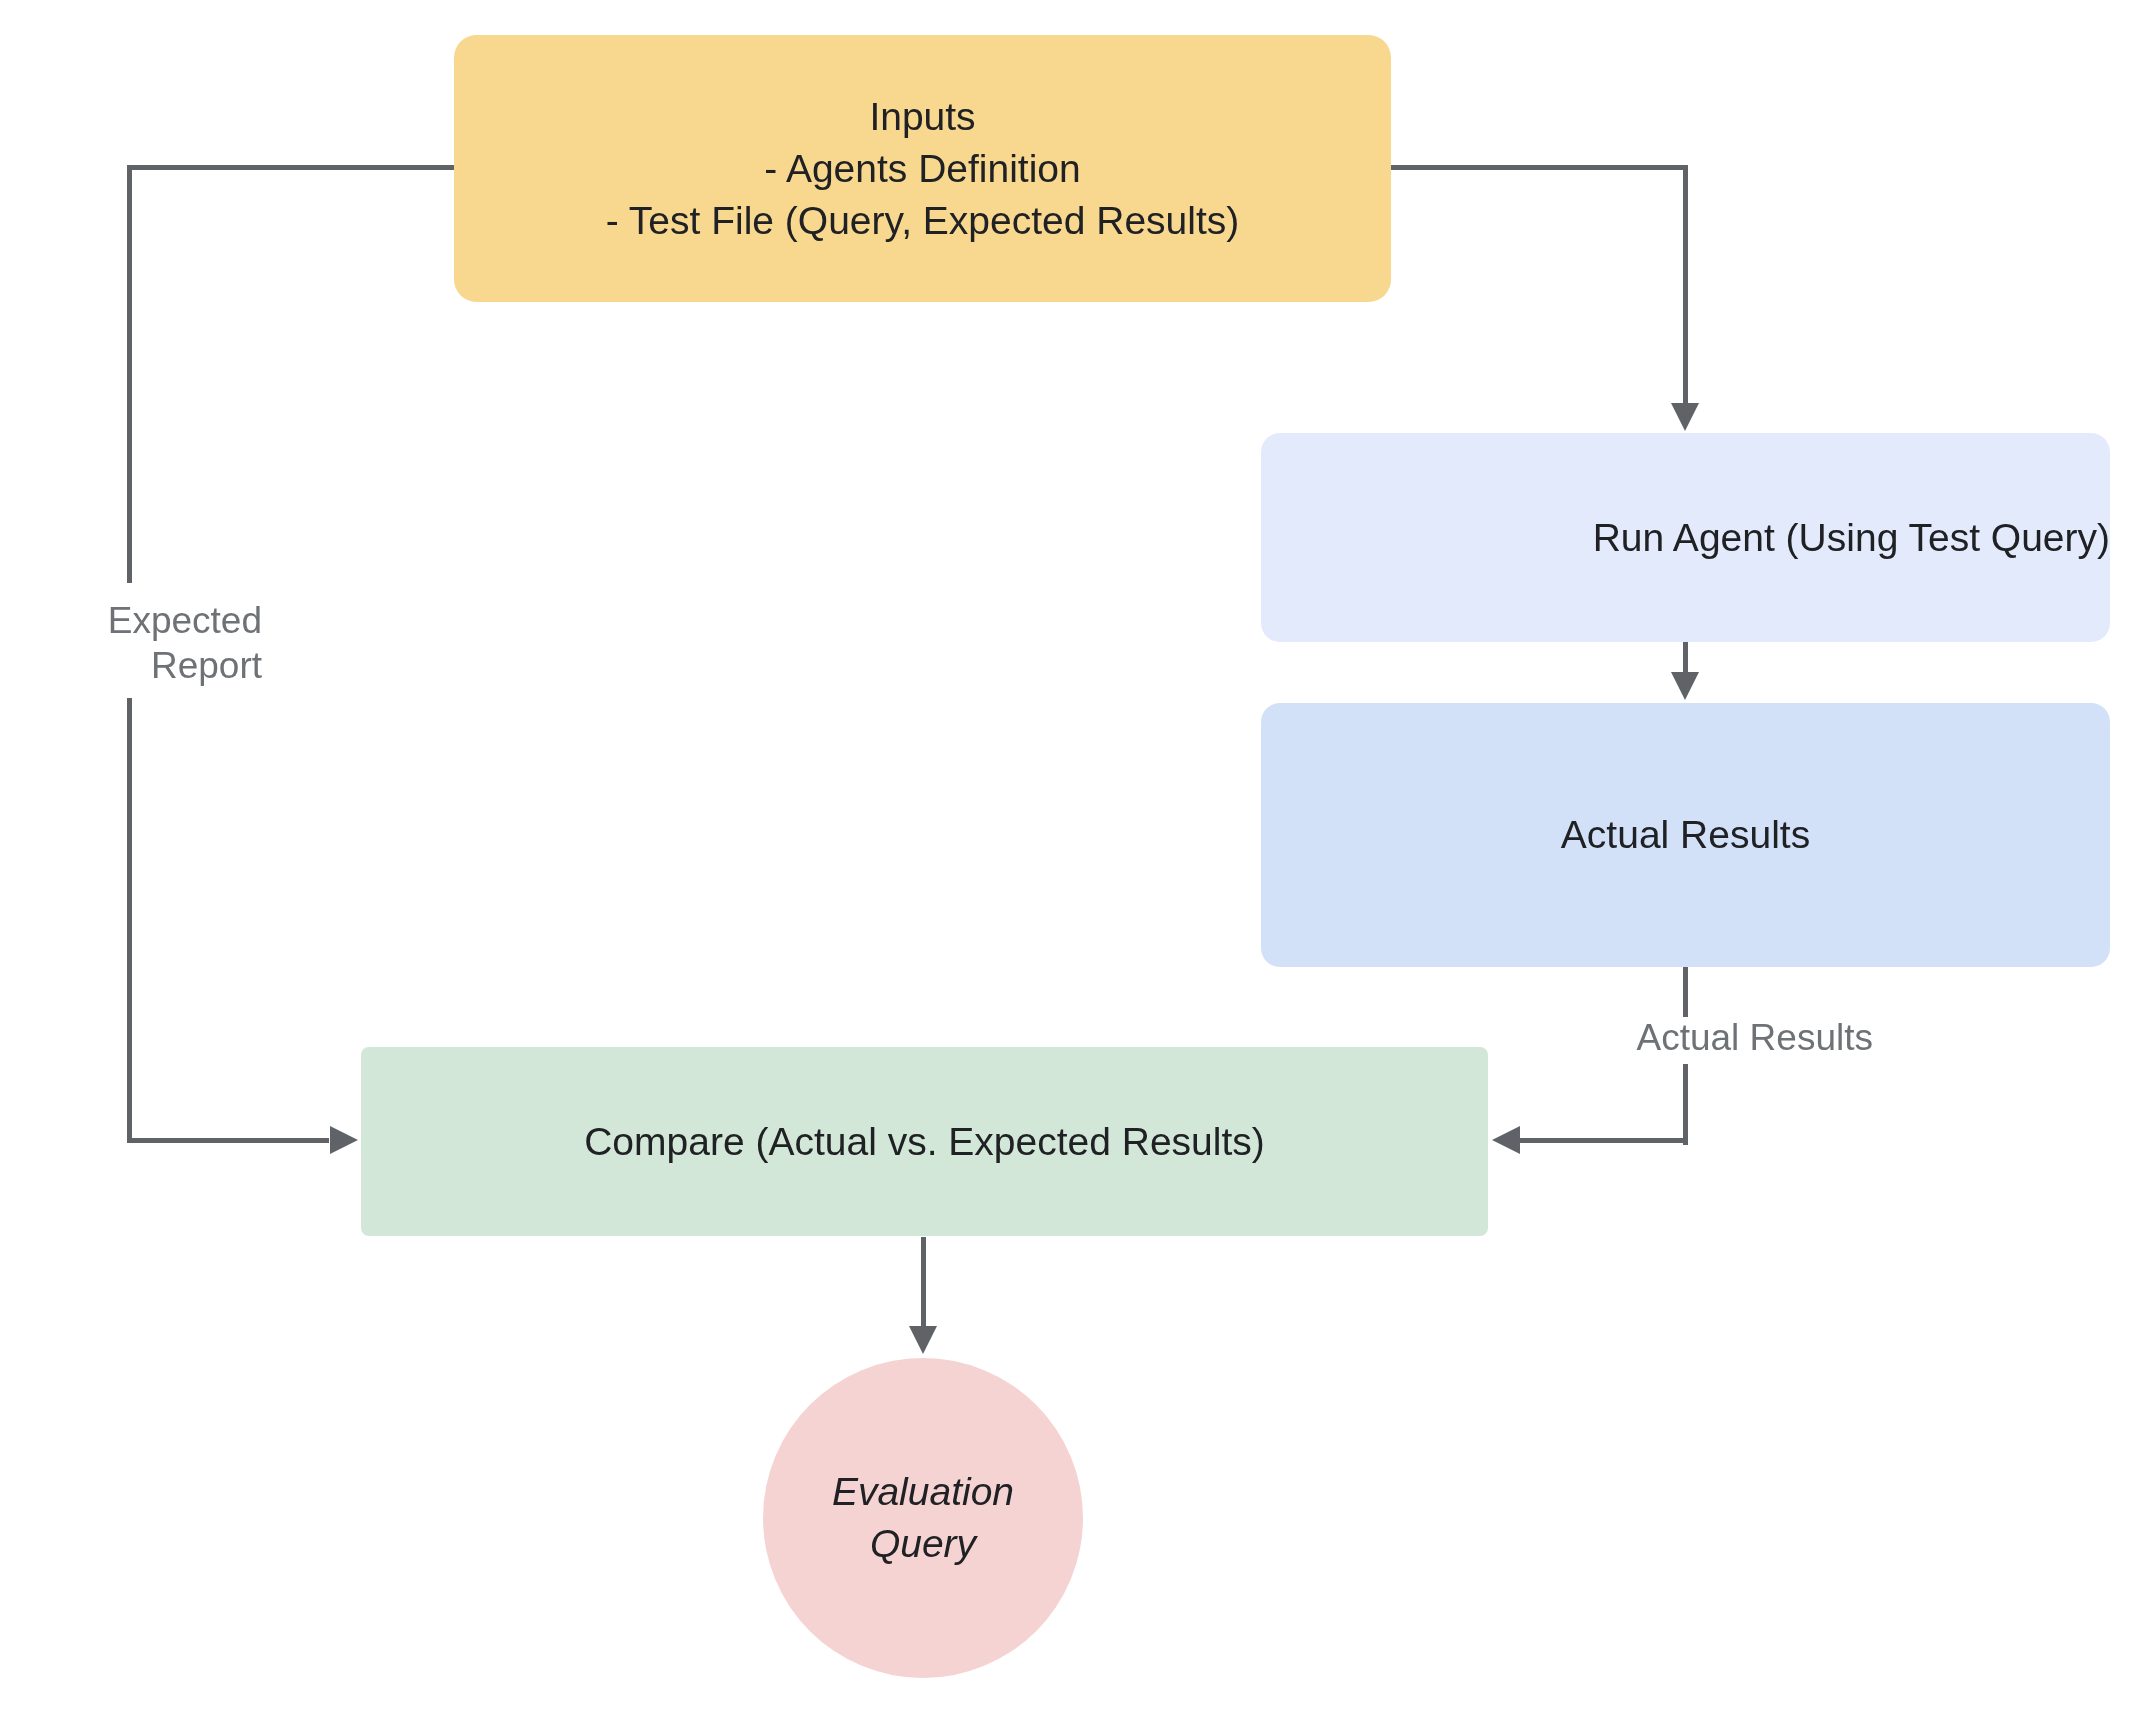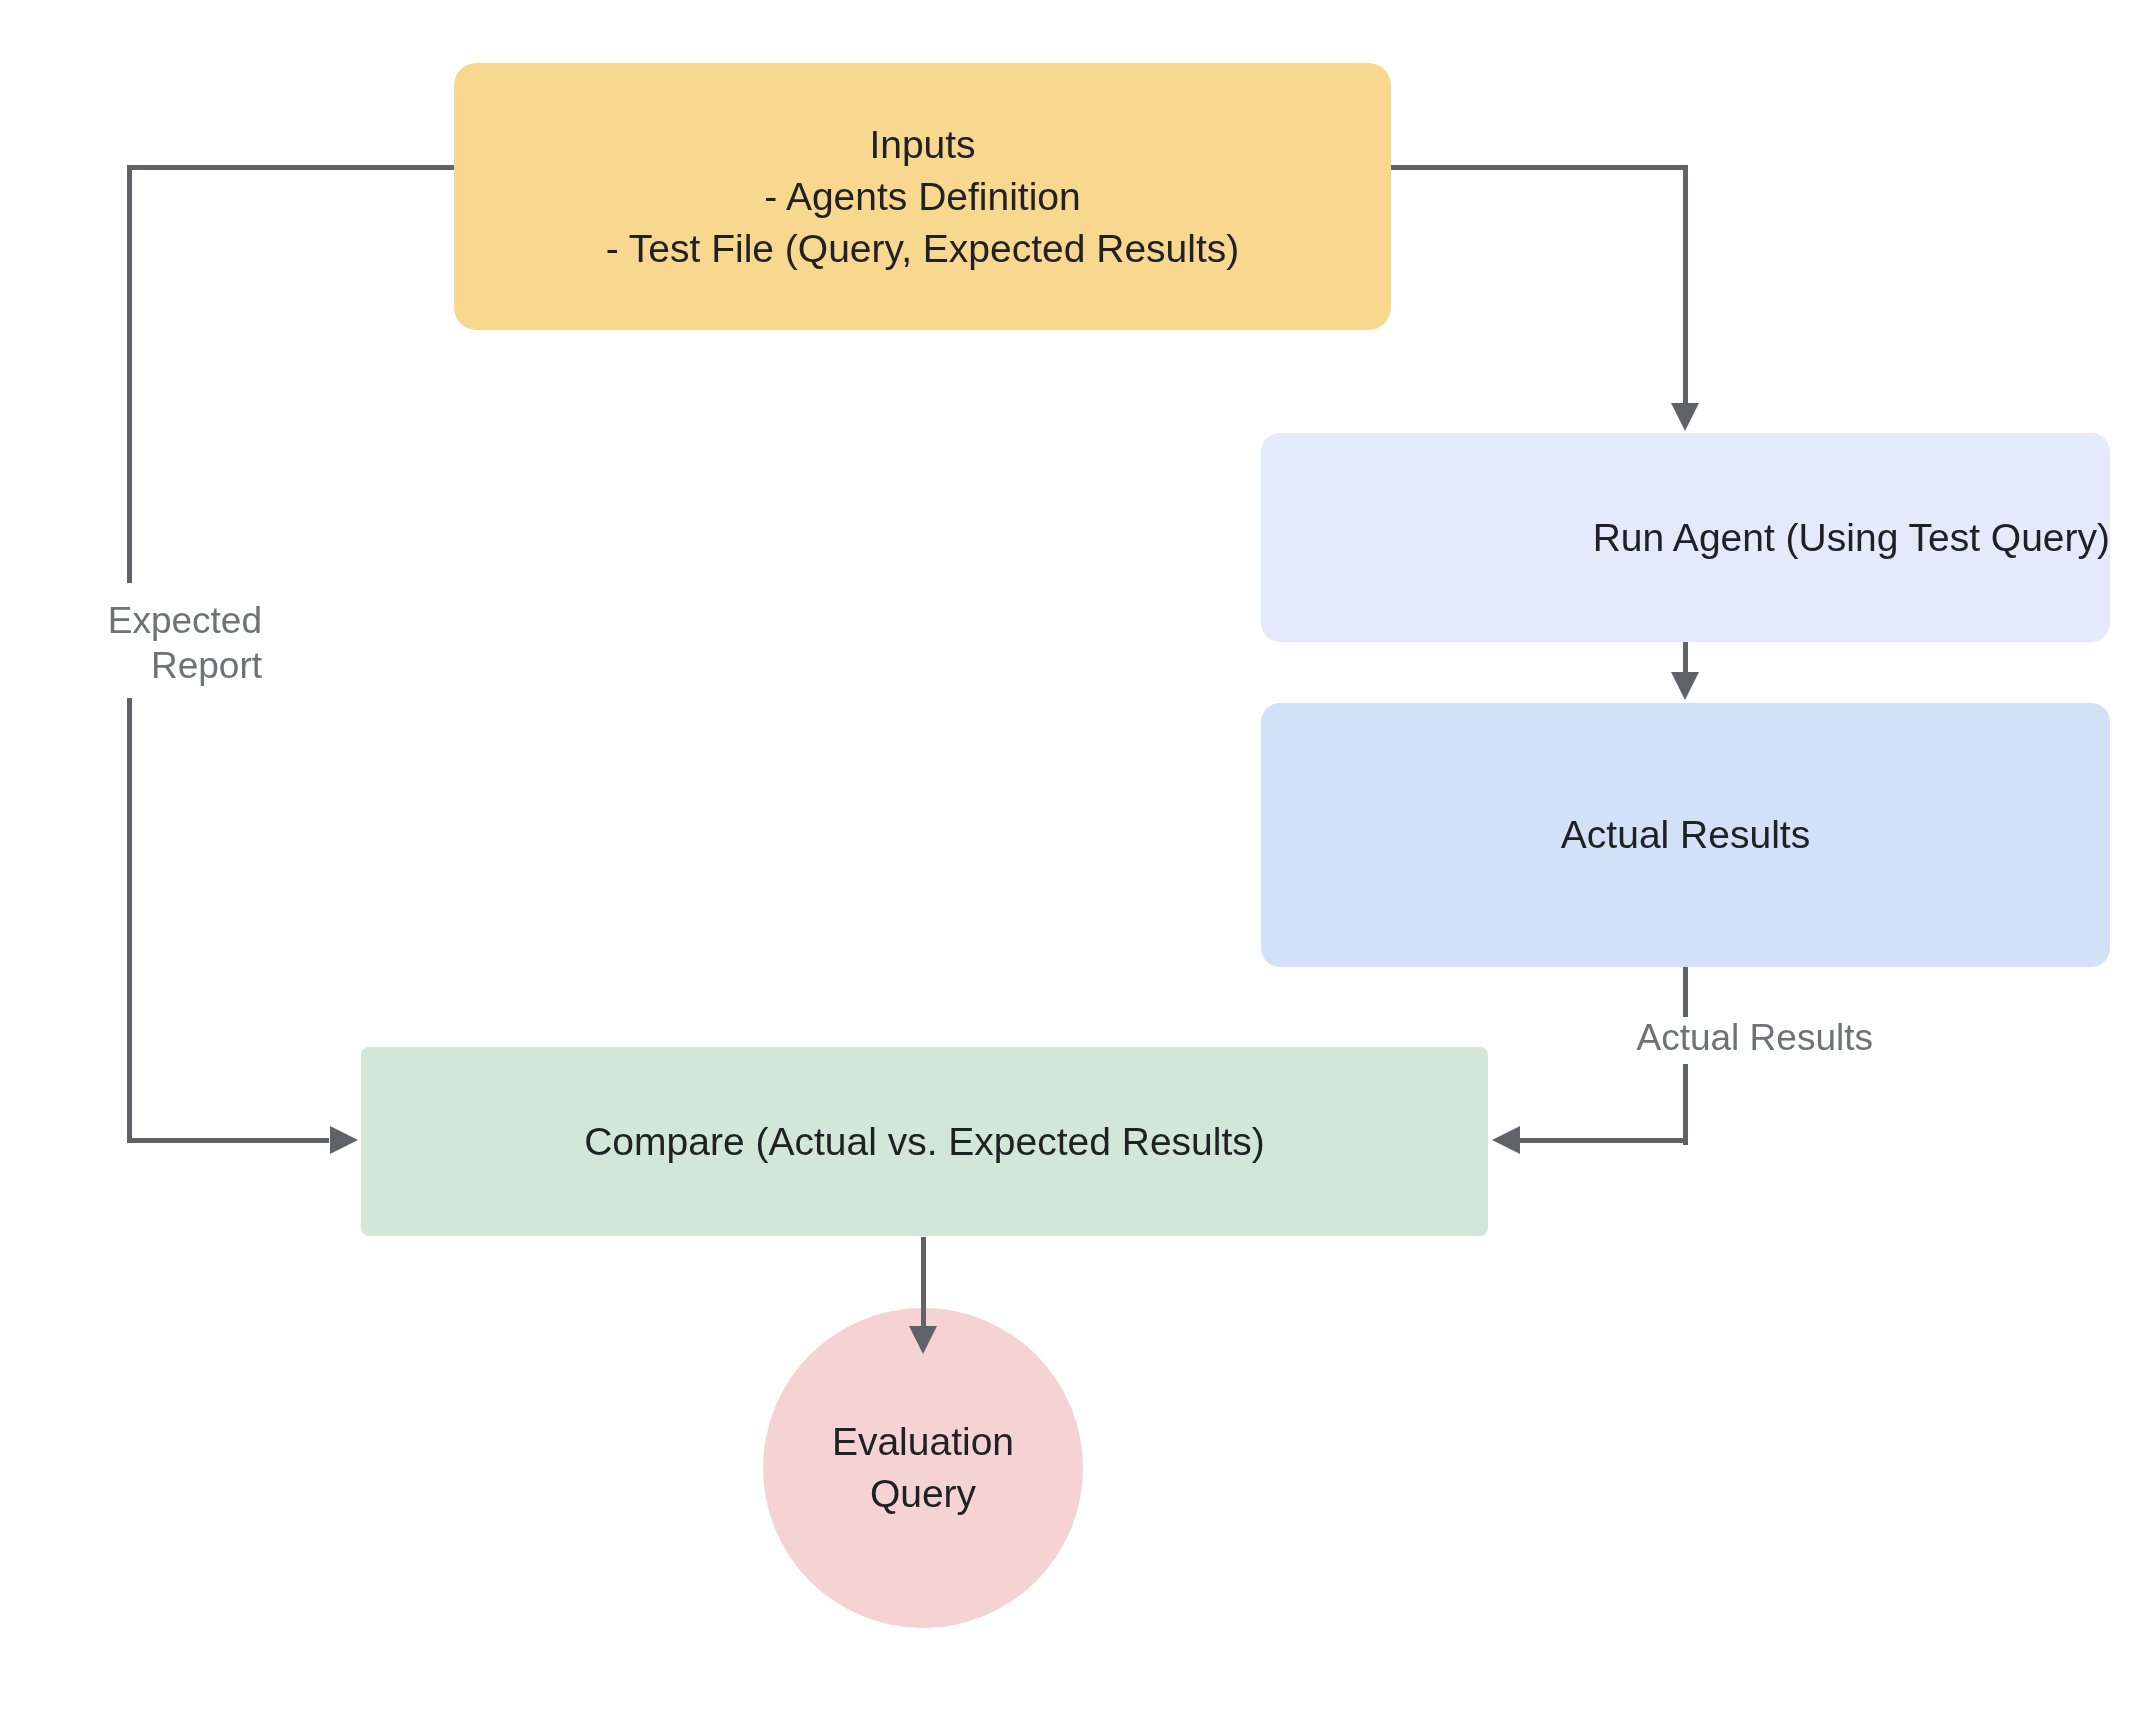--- a/index.html
+++ b/index.html
@@ -24,43 +24,43 @@
     text-align: center;
     color: var(--node-text);
     font-size: 39px;
     line-height: 52px;
   }
   .node span { display: block; }
   #node-inputs {
     left: 454px; top: 35px; width: 937px; height: 267px;
     background: var(--inputs-fill);
     border-radius: 22.5px;
-    margin-top: 28px;
   }
   #node-run-agent {
     left: 1261px; top: 433px; width: 849px; height: 209px;
     background: var(--run-agent-fill);
     border-radius: 19px;
     align-items: flex-end;
   }
   #node-actual-results {
     left: 1261px; top: 703px; width: 849px; height: 264px;
     background: var(--actual-results-fill);
     border-radius: 19px;
   }
   #node-compare {
     left: 361px; top: 1047px; width: 1127px; height: 189px;
     background: var(--compare-fill);
     border-radius: 8px;
   }
   #node-evaluation-report {
-    left: 763px; top: 1308px; width: 320px; height: 320px;
+    left: 763px; top: 1358px; width: 320px; height: 320px;
     background: var(--report-fill);
     border-radius: 50%;
     line-height: 52px;
+    font-style: italic;
   }
   .h-line, .v-line {
     position: absolute;
     background: var(--line);
   }
   .h-line { height: 4.7px; }
   .v-line { width: 4.7px; }
   .arrow-down, .arrow-right, .arrow-left {
     position: absolute;
     width: 0; height: 0;

